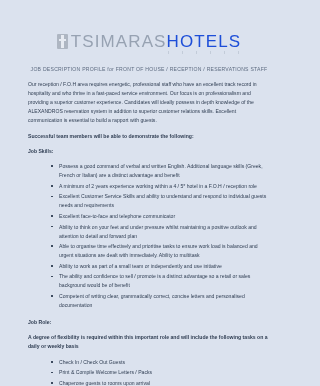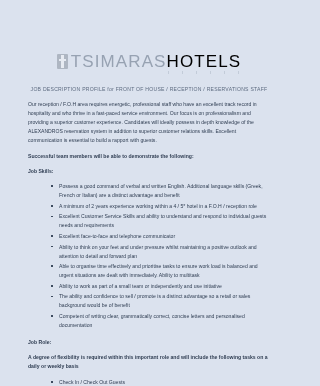--- a/index.html
+++ b/index.html
@@ -21,21 +21,20 @@
     padding: 0 28px;
     position: relative;
   }
   
   .logo-block {
     display: flex;
     align-items: center;
     justify-content: center;
     padding-top: 33px;
     padding-bottom: 2px;
-    margin-top: 20px;
   }
   .logo-mark {
     width: 11px;
     height: 15px;
     margin-right: 3px;
     background: #aeb6c2;
     position: relative;
     flex: 0 0 auto;
     border-radius: 1px;
   }
@@ -60,21 +59,21 @@
   .logo-word-main {
     font-size: 17px;
     letter-spacing: 1.1px;
     color: #97a2b2;
     font-weight: 400;
     line-height: 1;
   }
   .logo-word-sub {
     font-size: 17px;
     letter-spacing: 1.1px;
-    color: #000000;
+    color: #1d4ed8;
     font-weight: 400;
     line-height: 1;
     position: relative;
   }
   .logo-ticks {
     position: absolute;
     left: 1px;
     right: 2px;
     bottom: -4px;
     height: 3px;

